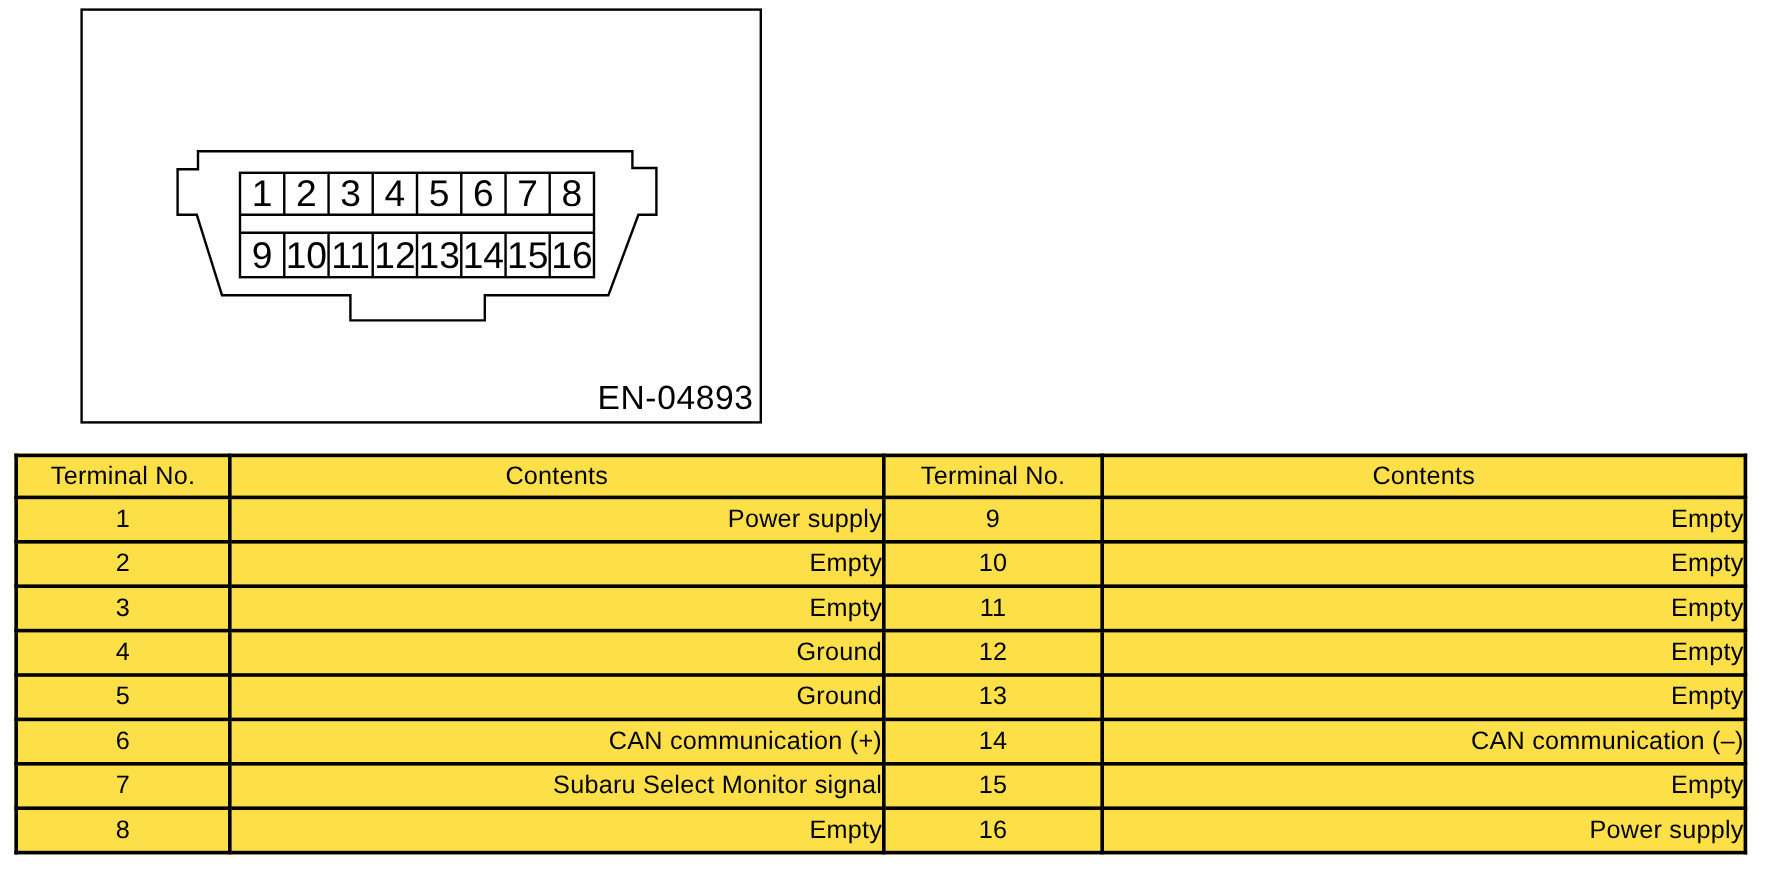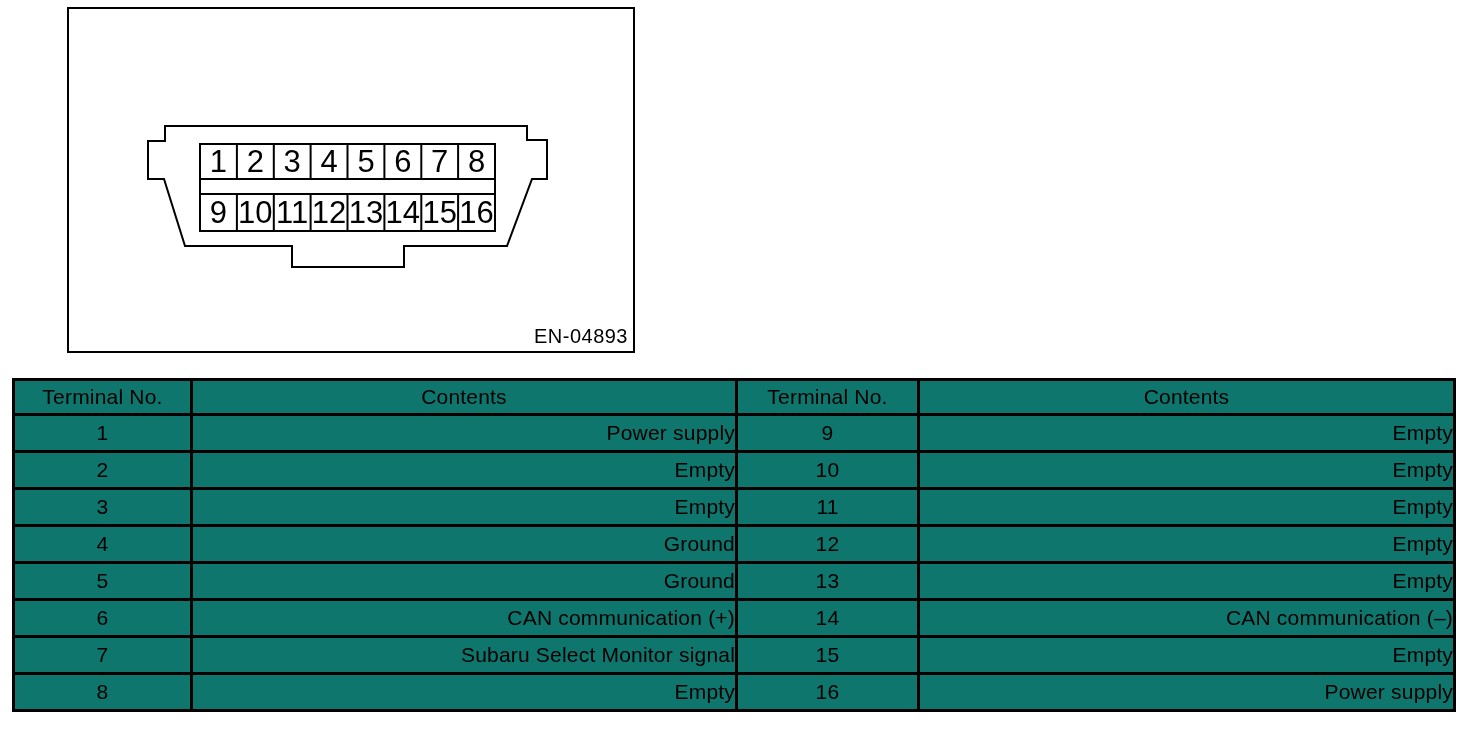--- a/index.html
+++ b/index.html
@@ -45,33 +45,33 @@
     font-family: "Liberation Sans", sans-serif;
     font-size: 31px;
     fill: #000;
     text-anchor: middle;
     dominant-baseline: central;
   }
   .figure-code {
     position: absolute;
     right: 5px;
     bottom: 3px;
-    font-size: 20px;
+    font-size: 28px;
     letter-spacing: 0.5px;
   }
 
   
   table.terminal-table {
     position: absolute;
     left: 12px;
     top: 378px;
     width: 1441px;
     border-collapse: collapse;
     table-layout: fixed;
-    background: #0f766e;
+    background: #fde047;
   }
   table.terminal-table th,
   table.terminal-table td {
     border: 3px solid #000;
     font-size: 21px;
     font-weight: normal;
     padding: 0;
     letter-spacing: 0.2px;
     white-space: nowrap;
     overflow: hidden;

